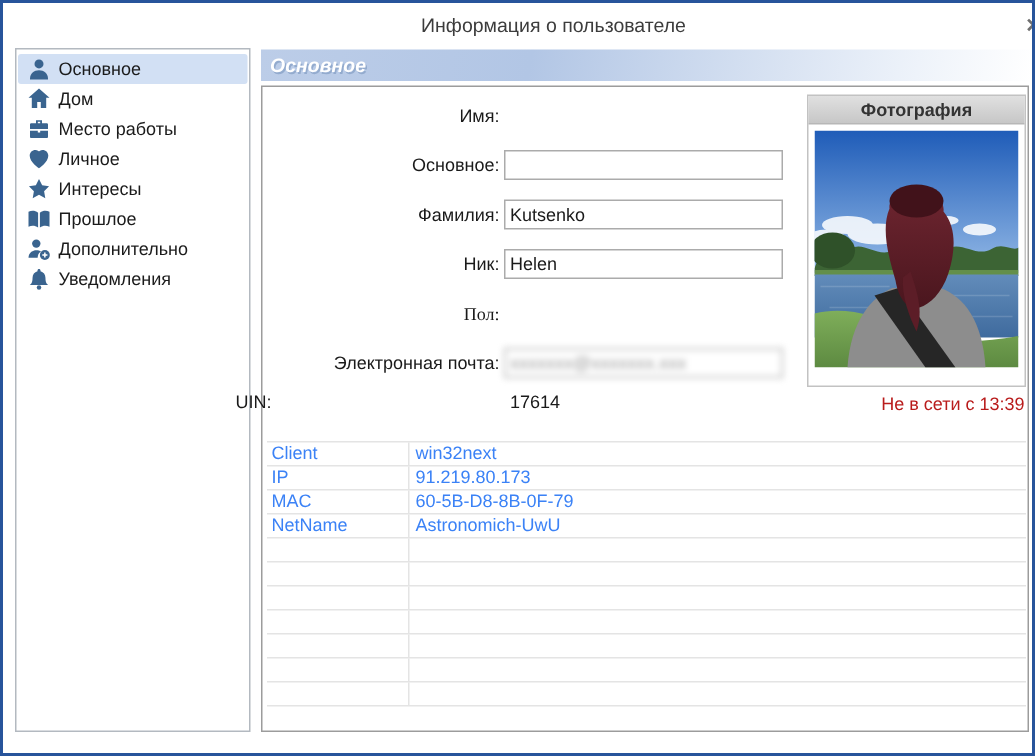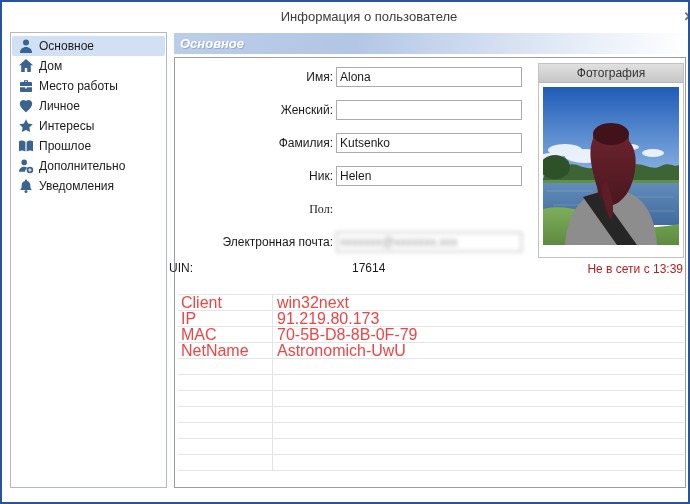--- a/index.html
+++ b/index.html
@@ -44,41 +44,41 @@
   .field-row{position:absolute;left:0;height:20px;}
   .field-label{
     position:absolute;right:354px;top:3px;font-size:12px;color:#1a1a1a;white-space:nowrap;
   }
   .field-input{
     position:absolute;left:161px;top:0;width:186px;height:20px;
     border:1px solid #ababab;font-family:"Liberation Sans",sans-serif;
     font-size:12px;color:#1a1a1a;padding:0 3px;background:#fff;outline:none;
   }
   .field-input.redacted{filter:blur(2px);color:#9a9a9a;}
-  .uin-row{position:absolute;left:12px;top:203px;height:16px;width:360px;}
+  .uin-row{position:absolute;left:0;top:203px;height:16px;width:360px;}
   .uin-label{position:absolute;right:354px;top:0;font-size:12px;color:#1a1a1a;}
   .uin-value{position:absolute;left:165px;top:0;font-size:12px;color:#1a1a1a;}
   
   .photo-box{
     position:absolute;left:363px;top:5px;width:146px;height:195px;
     border:1px solid #c2c2c2;background:#ffffff;
   }
   .photo-header{
     height:19px;background:linear-gradient(#e0e0e0,#c7c7c7);
     border-bottom:1px solid #b7b7b7;text-align:center;font-size:12px;
-    color:#333333;line-height:19px;
+    color:#333333;line-height:19px;font-weight:bold;
   }
   .photo-img{display:block;margin:4px auto 0 auto;width:136px;height:158px;}
   .status-text{
     position:absolute;right:2px;top:204px;font-size:12px;color:#b91c1c;white-space:nowrap;
   }
   
   .details-table{
     position:absolute;left:3px;top:236px;width:506px;height:193px;
-    border-top:1px solid #e4e4e4;font-size:16px;color:#ef4444;
+    border-top:1px solid #e4e4e4;font-size:12px;color:#3b82f6;
   }
   .t-row{display:flex;height:16px;line-height:15px;border-bottom:1px solid #e4e4e4;}
   .t-key{width:95px;flex:0 0 95px;padding-left:3px;border-right:1px solid #e4e4e4;overflow:hidden;white-space:nowrap;}
   .t-val{flex:1;padding-left:4px;overflow:hidden;white-space:nowrap;}
 </style>
 </head>
 <body>
 
 <div class="window">
 
@@ -159,24 +159,23 @@
       </div>
     </div>
 
   <div class="section-header">Основное</div>
 
   <div class="panel">
 
     <div id="fields">
         <div class="field-row" style="top: 9px; width: 349px;">
           <span class="field-label" style="right: 191px;">Имя:</span>
-          <input class="field-input" type="text" value="Alona" style="">
         </div>
         <div class="field-row" style="top: 42px; width: 349px;">
-          <span class="field-label" style="right: 191px;">Женский:</span>
+          <span class="field-label" style="right: 191px;">Основное:</span>
           <input class="field-input" type="text" style="">
         </div>
         <div class="field-row" style="top: 75px; width: 349px;">
           <span class="field-label" style="right: 191px;">Фамилия:</span>
           <input class="field-input" type="text" value="Kutsenko" style="">
         </div>
         <div class="field-row" style="top: 108px; width: 349px;">
           <span class="field-label" style="right: 191px; margin-left: 42px;">Ник:</span>
           <input class="field-input" type="text" value="Helen" style="">
         </div>
@@ -248,21 +247,21 @@
         <div class="t-row">
           <div class="t-key">Client</div>
           <div class="t-val">win32next</div>
         </div>
         <div class="t-row">
           <div class="t-key">IP</div>
           <div class="t-val">91.219.80.173</div>
         </div>
         <div class="t-row">
           <div class="t-key">MAC</div>
-          <div class="t-val">70-5B-D8-8B-0F-79</div>
+          <div class="t-val">60-5B-D8-8B-0F-79</div>
         </div>
         <div class="t-row">
           <div class="t-key">NetName</div>
           <div class="t-val">Astronomich-UwU</div>
         </div>
         <div class="t-row">
           <div class="t-key"></div>
           <div class="t-val"></div>
         </div>
         <div class="t-row">

